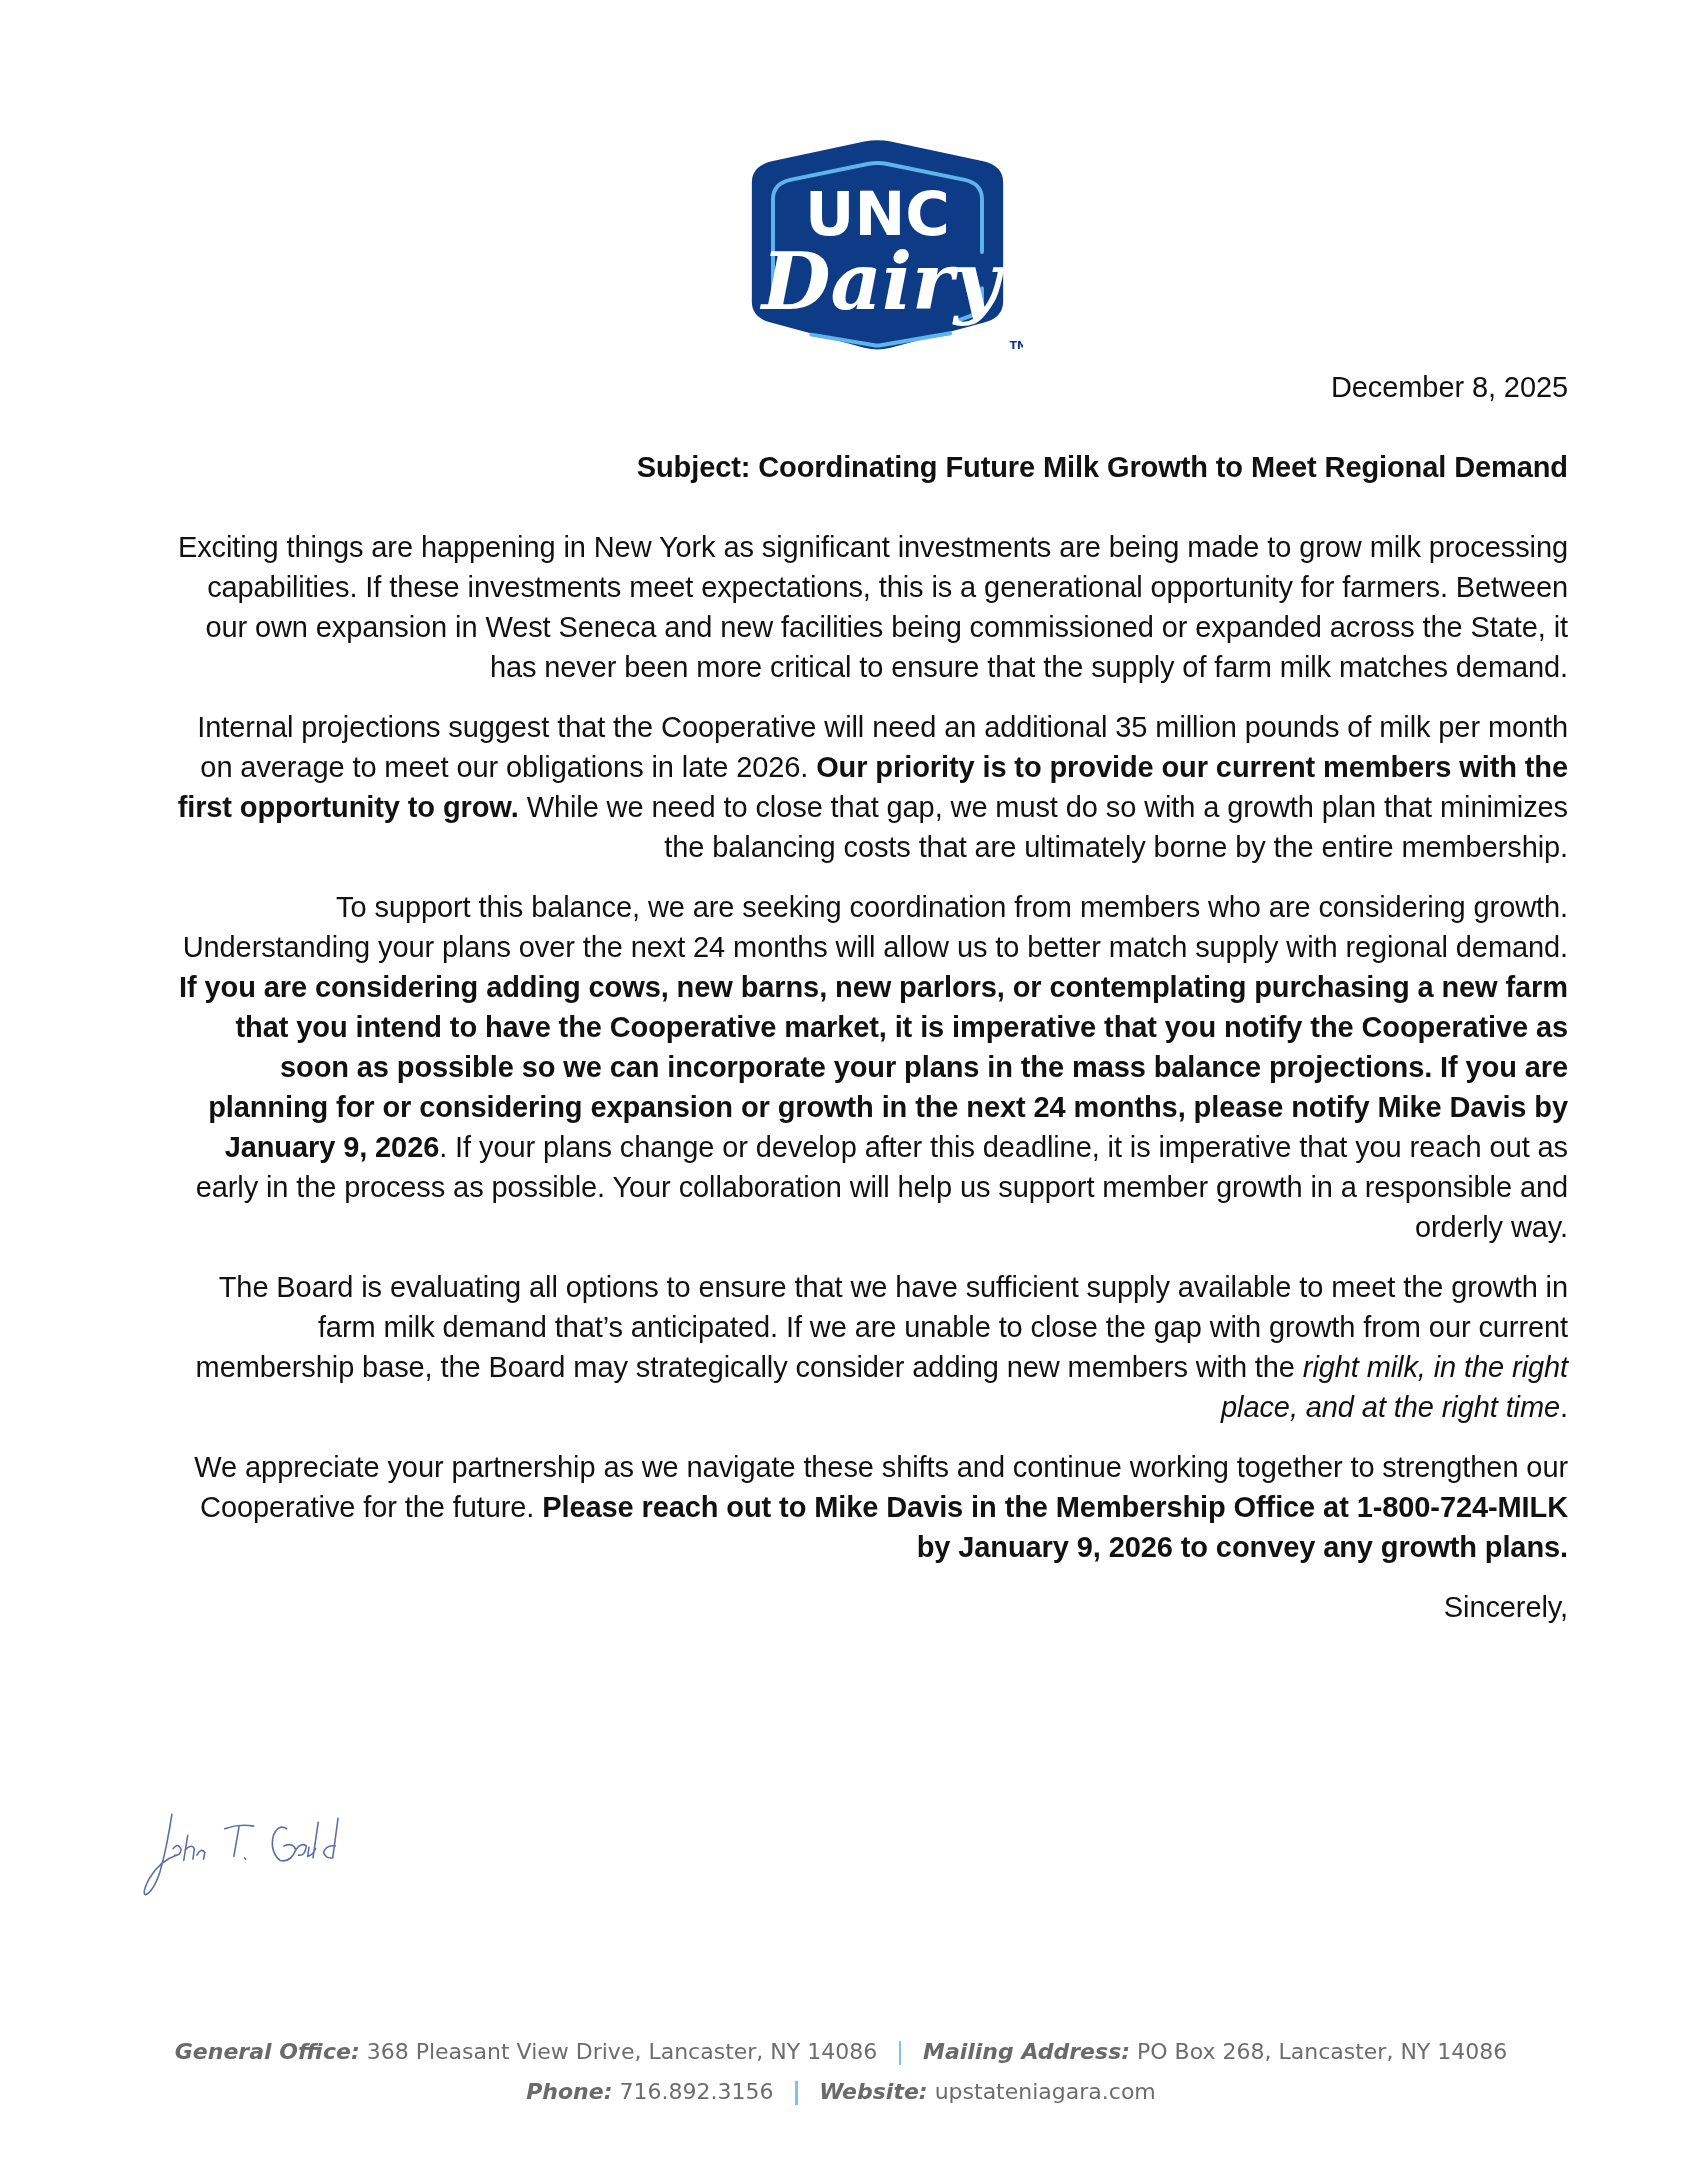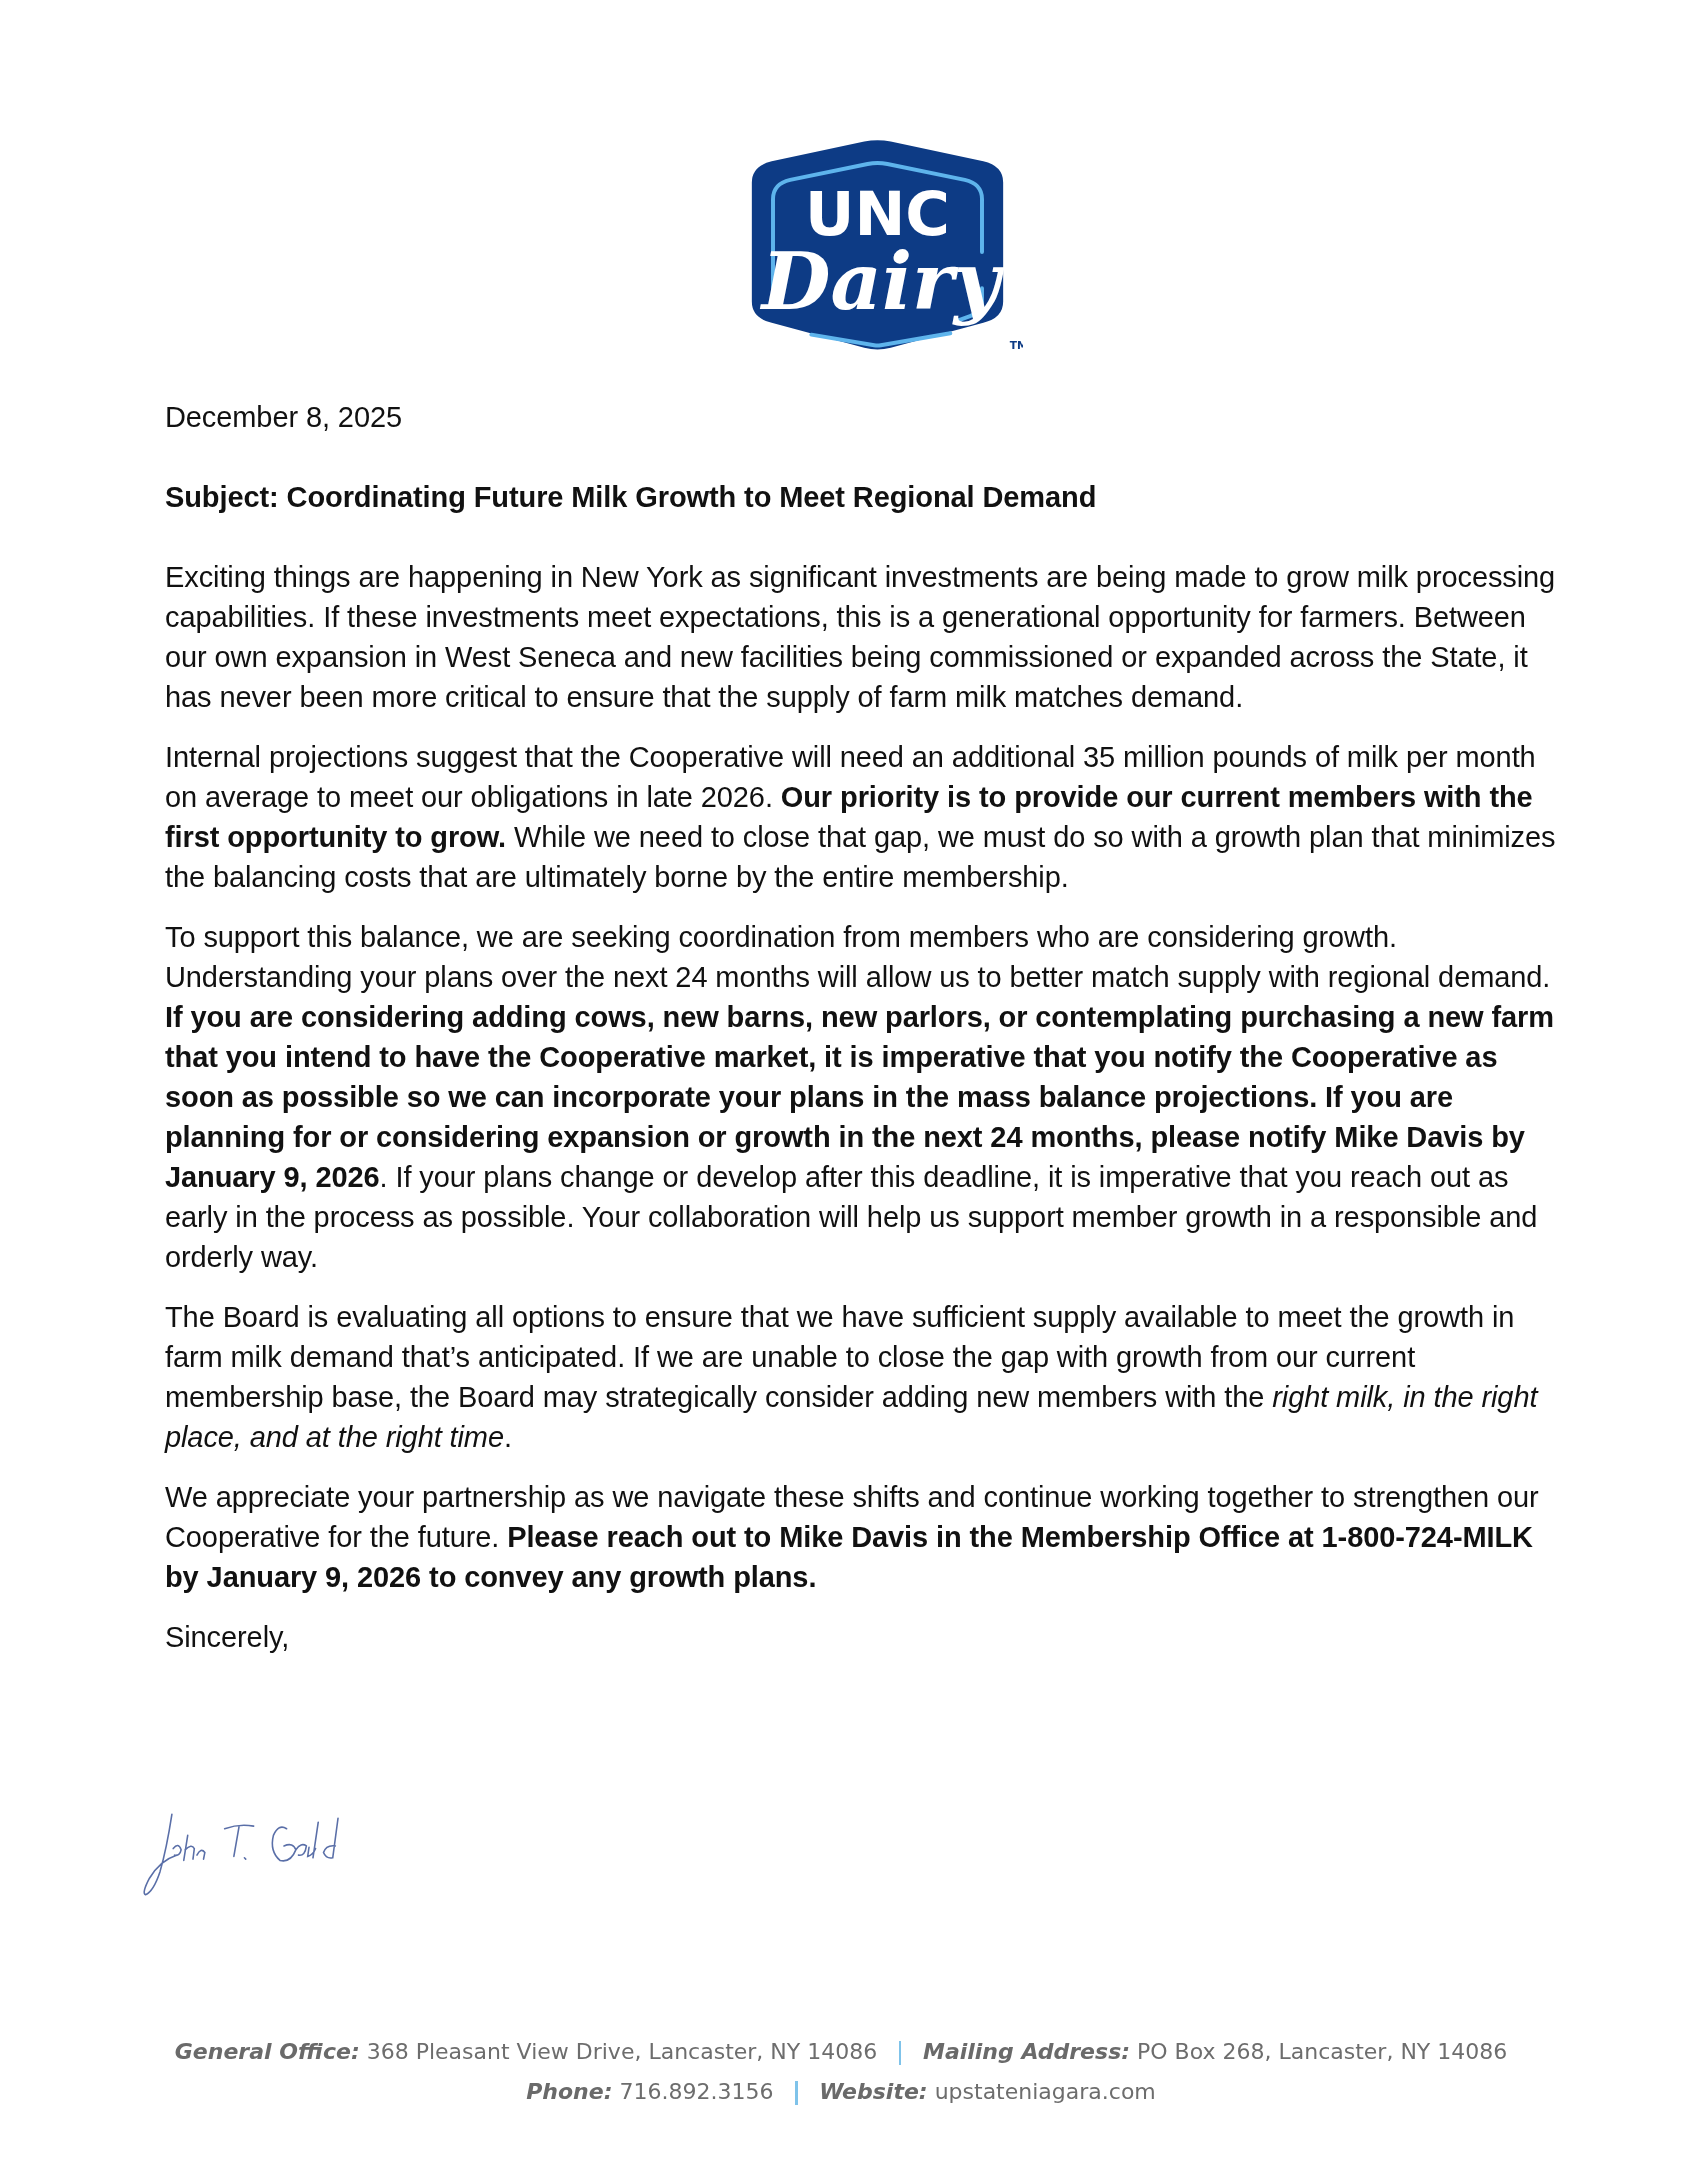--- a/index.html
+++ b/index.html
@@ -1,21 +1,21 @@
 <!DOCTYPE html>
 <html style="font-size:10.6px"><head>
 <meta charset="utf-8">
 <style>
   html, body { margin: 0; padding: 0; background: #ffffff; }
   body { width: 1687px; height: 2183px; position: relative; overflow: hidden;
          font-family: "Liberation Sans", "DejaVu Sans", sans-serif; color: #111111; }
   .page { position: absolute; left: 0; top: 0; width: 1687px; height: 2183px; margin-left: 14px; }
   .logo { position: absolute; left: 718px; top: 136px; width: 291px; height: 222px; }
-  .content { position: absolute; left: 151px; top: 397px; width: 1403px;
-             font-size: 29px; line-height: 40px; letter-spacing: -0.1px; }
+  .content { position: absolute; left: 151px; top: 367px; width: 1403px;
+             font-size: 29px; line-height: 40px; letter-spacing: -0.1px; text-align: right; }
   .content p { margin: 0 0 20px 0; }
   .date { margin-bottom: 40px !important; }
   .subject { font-weight: bold; margin-bottom: 40px !important; }
   .salutation { margin-bottom: 20px !important; }
   b { font-weight: bold; }
   i { font-style: italic; }
   .closing { margin-bottom: 0 !important; }
   .signature { position: absolute; left: 126px; top: 1809px; width: 251px; height: 89px; }
   .sig-block { position: absolute; left: 151px; top: 1905px; font-size: 29px; line-height: 40px; }
   .footer { position: absolute; left: 0; width: 1654px; text-align: center;

